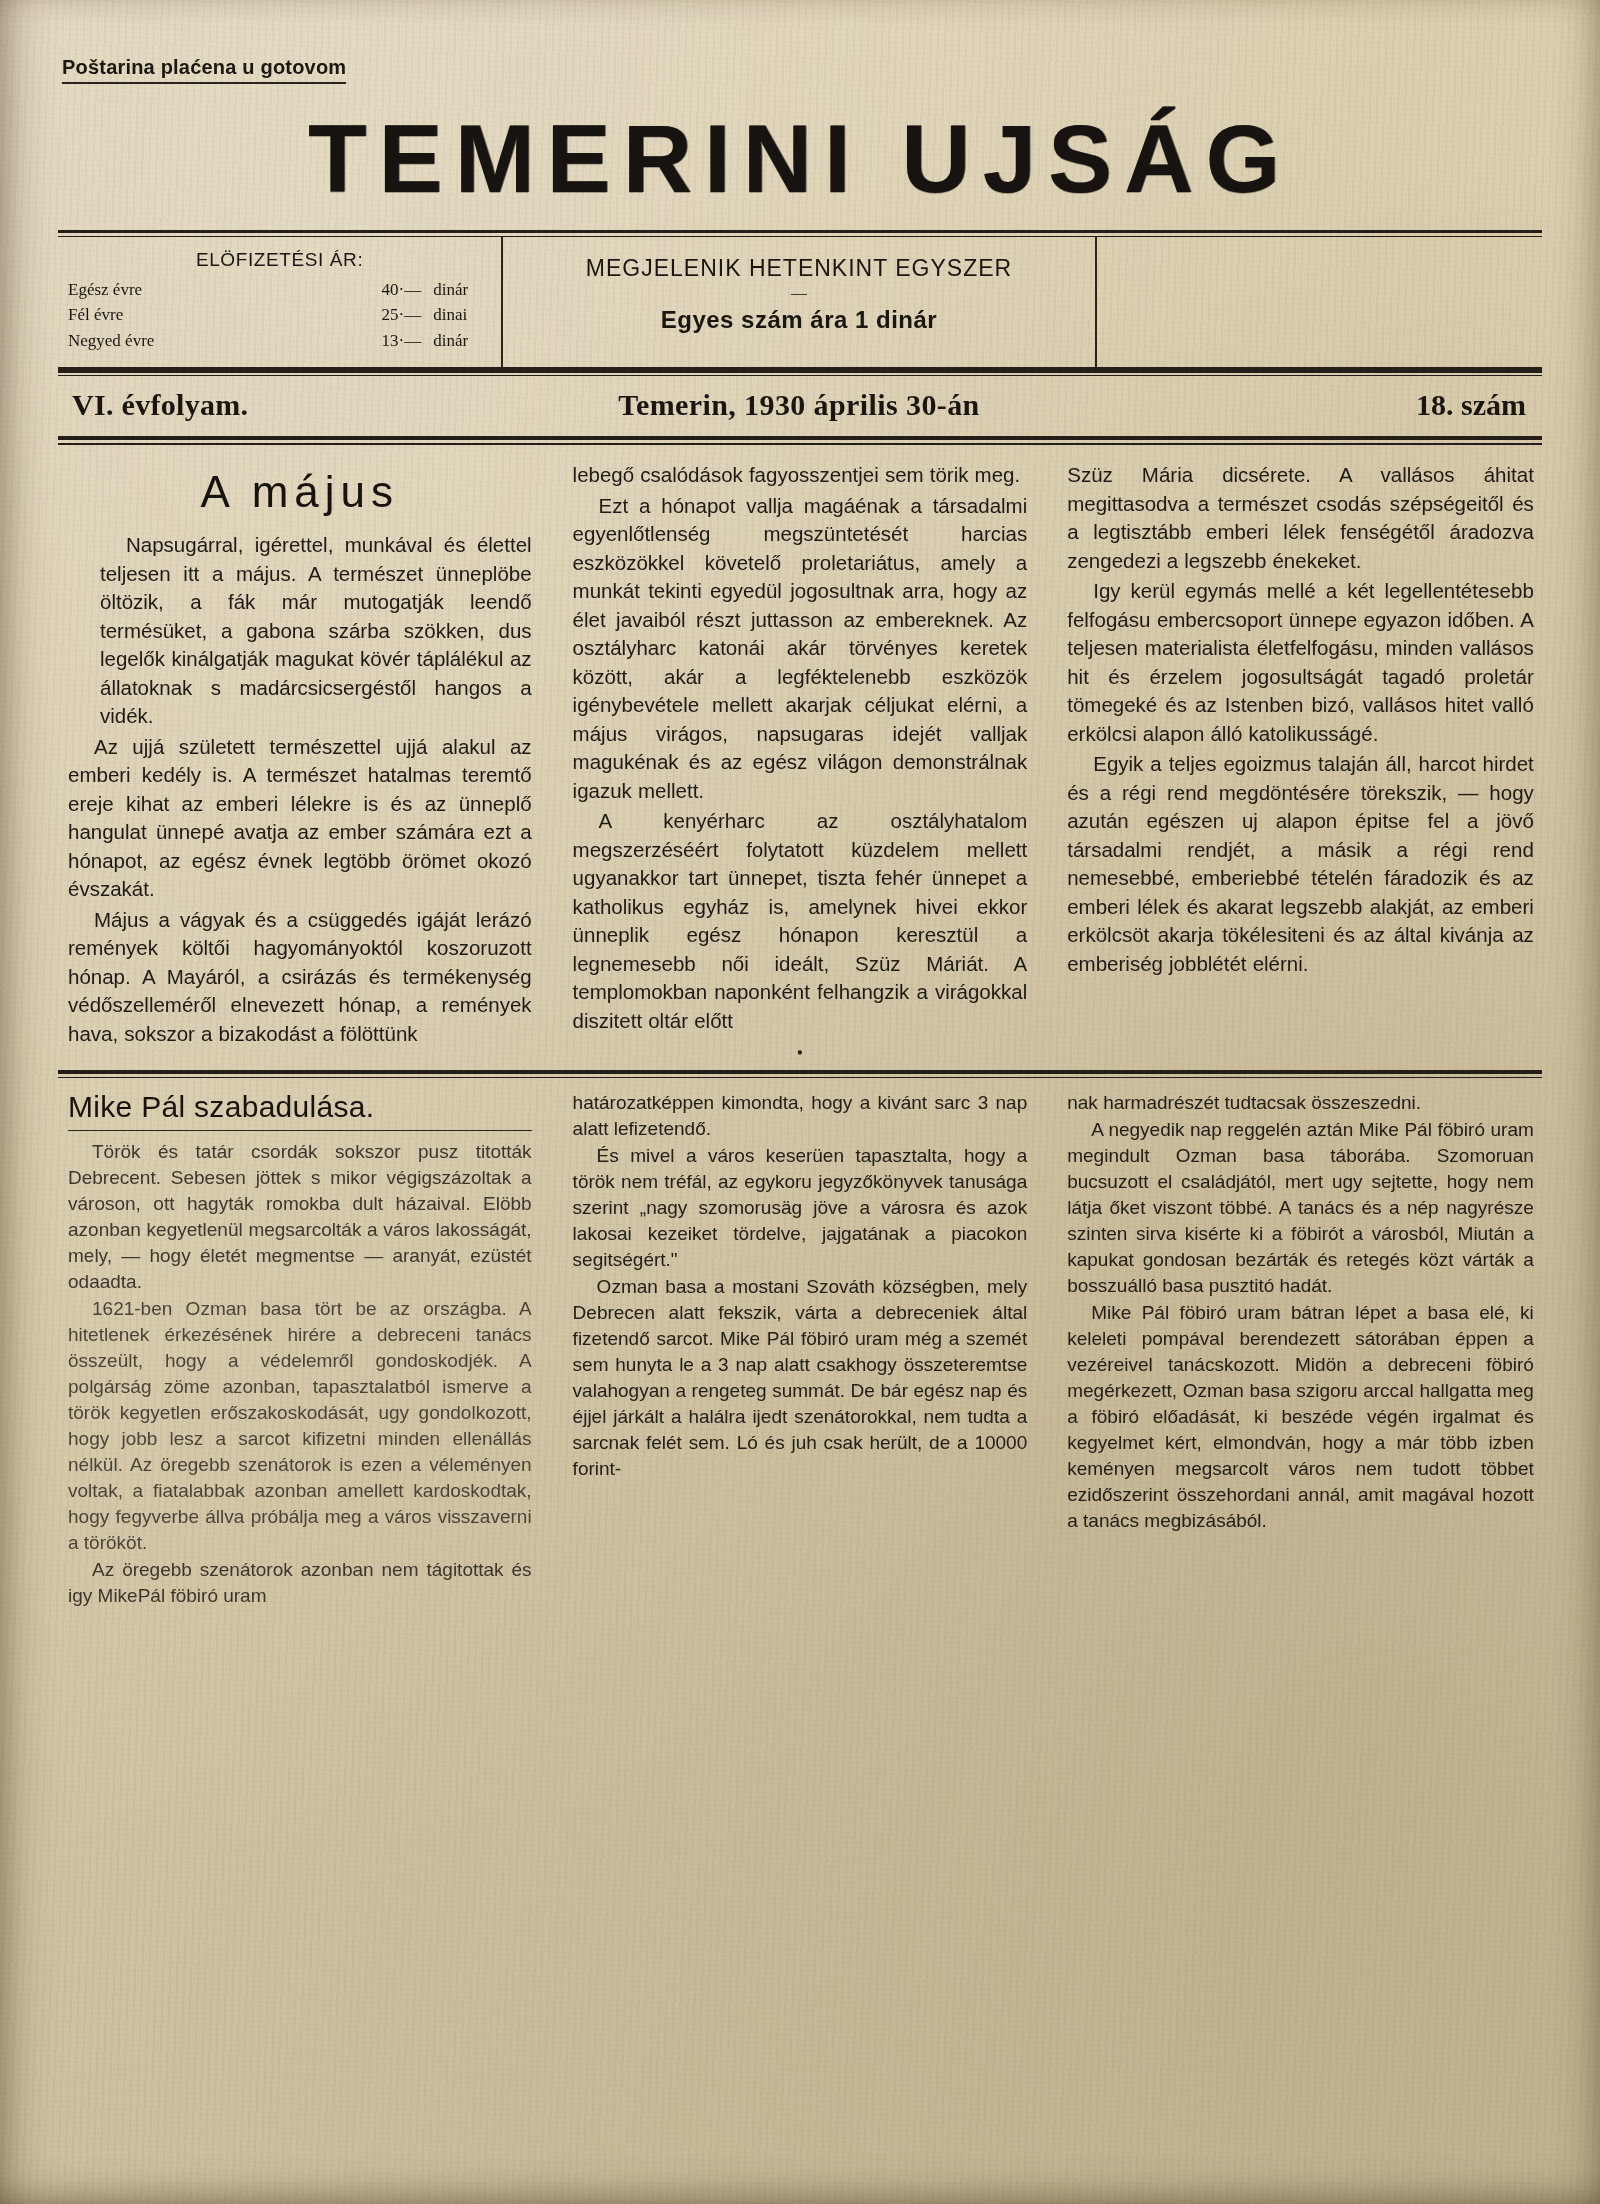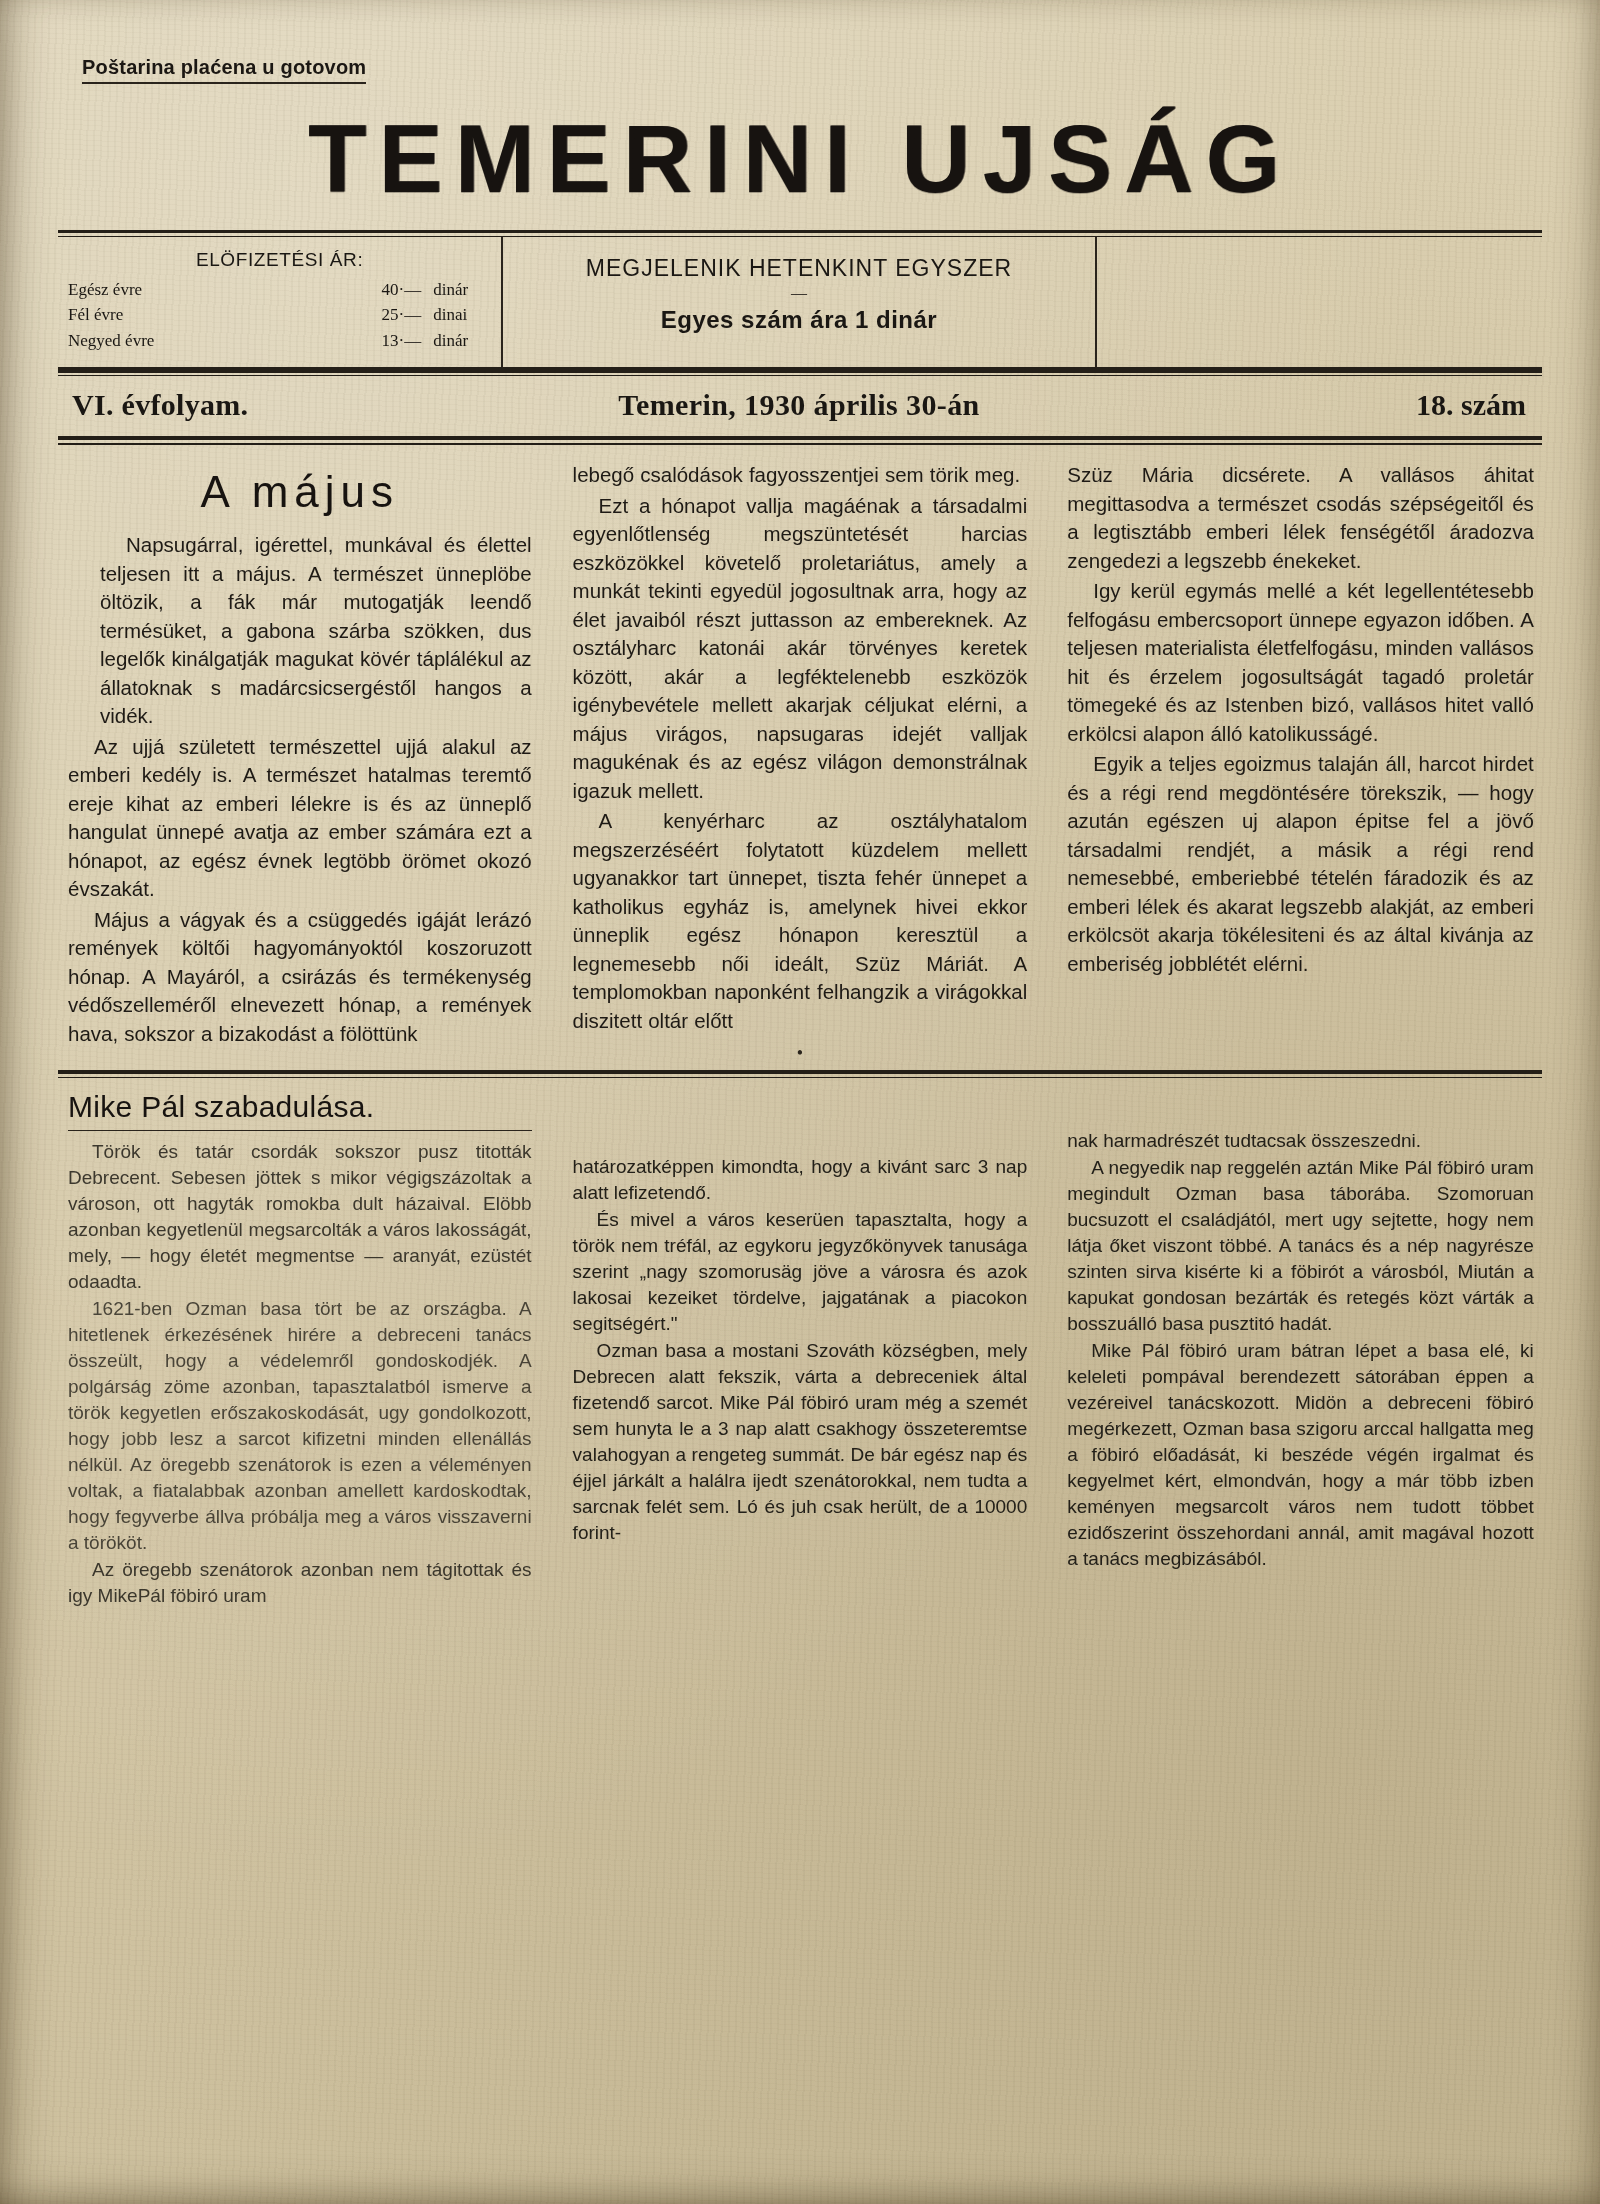--- a/index.html
+++ b/index.html
@@ -48,21 +48,21 @@
   .postage {
     padding-top: 56px;
     font-family: "Liberation Sans", sans-serif;
     font-weight: bold;
     font-size: 20px;
     letter-spacing: .2px;
     color: #1b1713;
     display: inline-block;
     border-bottom: 2px solid #2a241c;
     padding-bottom: 3px;
-    margin-left: 24px;
+    margin-left: 4px;
   }
   .masthead {
     text-align: center;
     margin-top: 26px;
   }
   .masthead-title {
     font-family: "Liberation Sans", sans-serif;
     font-weight: bold;
     font-size: 96px;
     letter-spacing: 12px;
@@ -178,21 +178,20 @@
   
   .lower-sep {
     margin-top: 14px;
     border-top: 4px solid #231e17;
     border-bottom: 1px solid #231e17;
     height: 3px;
   }
   .lower {
     display: flex;
     margin-top: 12px;
-    align-items: center;
   }
   .sub-headline {
     font-family: "Liberation Sans", sans-serif;
     font-size: 30px;
     letter-spacing: .3px;
     margin: 0 0 6px;
     color: #171310;
   }
   .sub-rule {
     border-top: 1px solid #2a241c;

